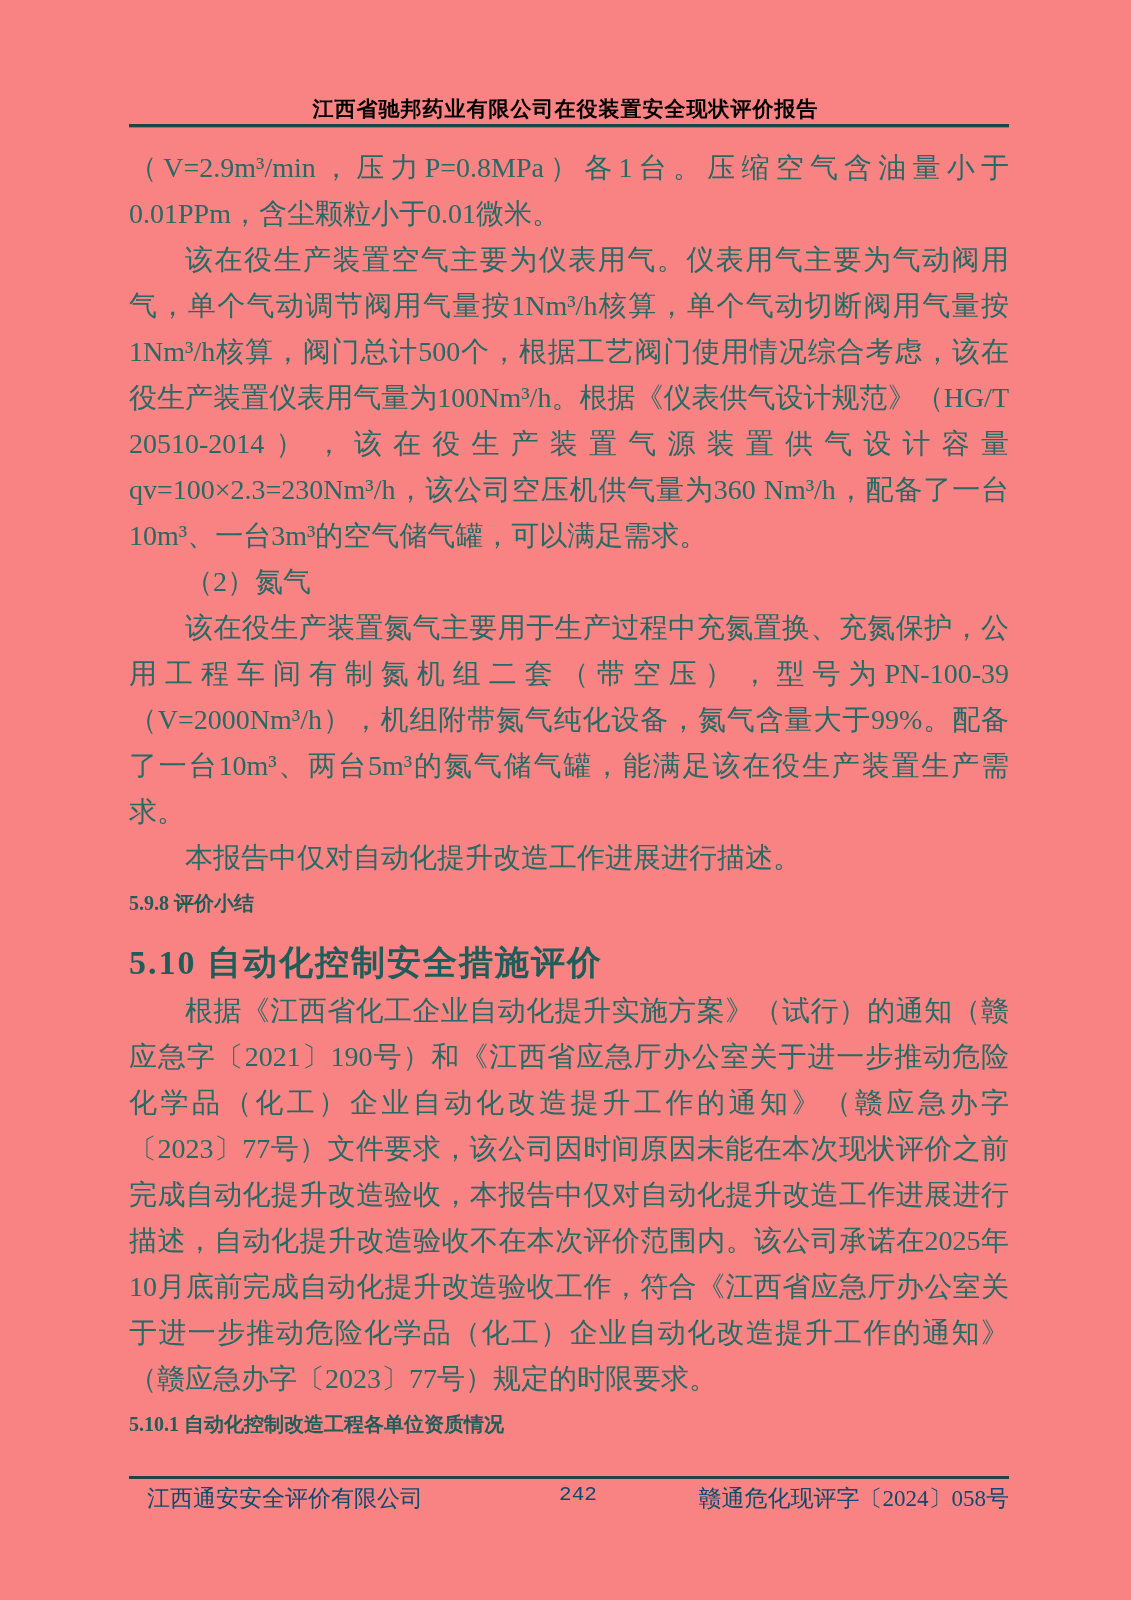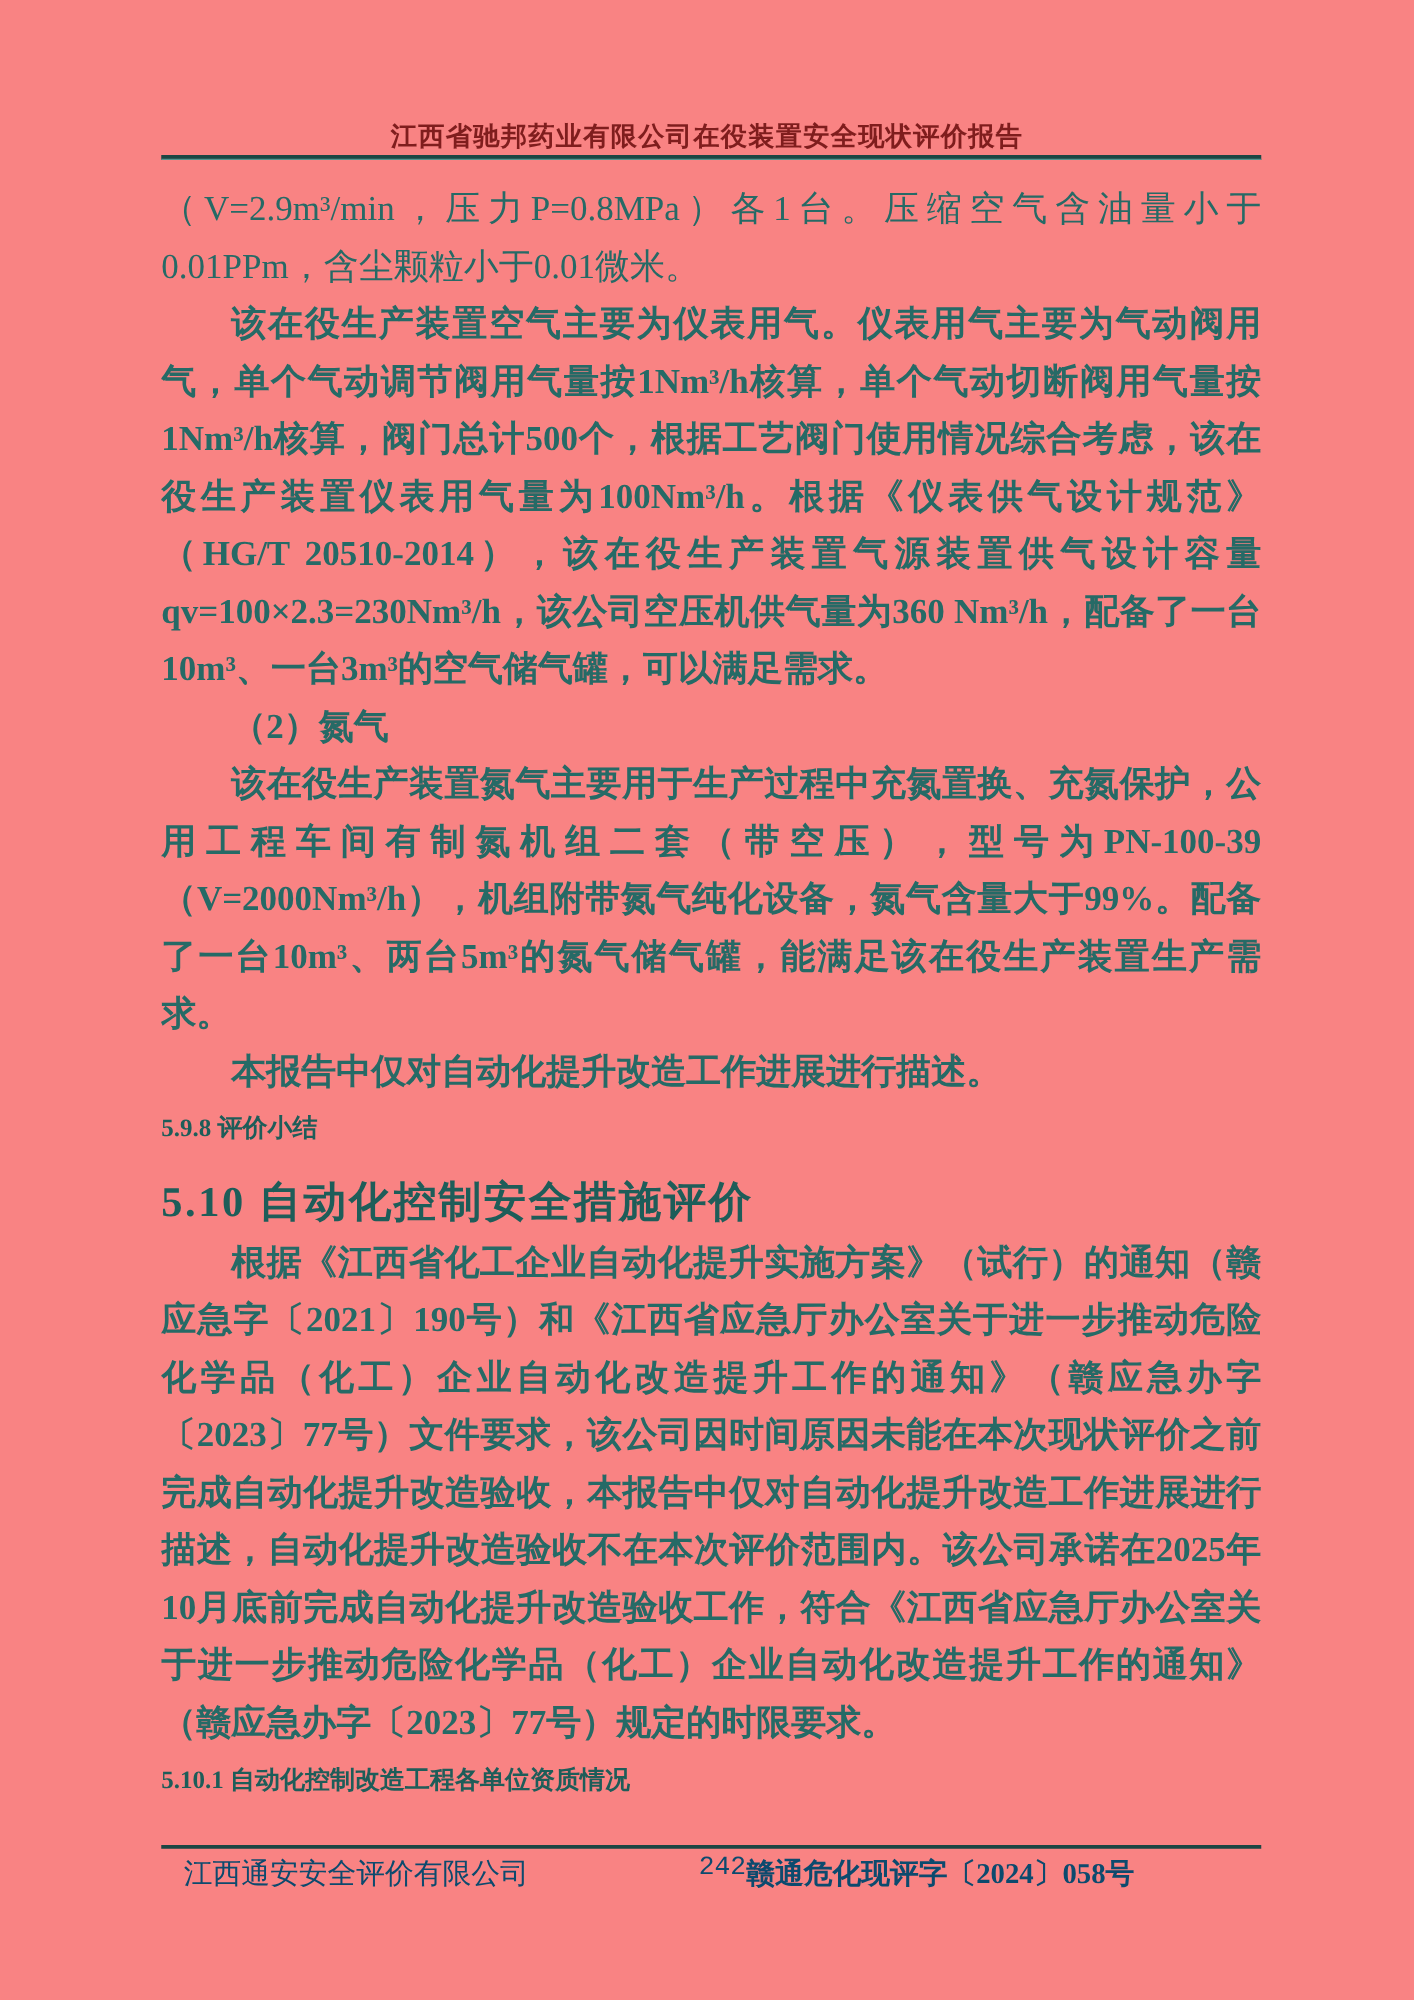--- a/index.html
+++ b/index.html
@@ -17,21 +17,21 @@
   
   .header-title {
     position: absolute;
     top: 95px;
     left: 0;
     width: 100%;
     text-align: center;
     font-size: 21px;
     letter-spacing: 1px;
     font-weight: bold;
-    color: #7f1d1d;
+    color: #000000;
   }
   .header-rule {
     position: absolute;
     top: 124px;
     left: 129px;
     width: 880px;
     height: 4px;
     background: #1c4643;
     border-bottom: 1px solid #55928d;
   }
@@ -44,21 +44,21 @@
     height: 1330px;
     overflow: hidden;
   }
   .doc-body p {
     font-size: 28px;
     line-height: 46px;
     text-align: justify;
     text-justify: inter-ideograph;
     color: #266a66;
   }
-  .doc-body p.indent { text-indent: 56px; font-weight: bold; }
+  .doc-body p.indent { text-indent: 56px; }
   .h-small {
     font-size: 20px;
     line-height: 45px;
     font-weight: bold;
     color: #1e5d59;
   }
   .h-big {
     font-size: 34px;
     line-height: 50px;
     font-weight: bold;
@@ -81,21 +81,21 @@
     top: 1483px;
     left: 129px;
     width: 880px;
     display: flex;
     align-items: flex-start;
     font-size: 23px;
     color: #0c4a6e;
   }
   .footer .f-left  { flex: 1; text-align: left; padding-left: 18px; }
   .footer .f-center{ flex: 0 0 auto; text-align: center; font-size: 21px; font-family: Liberation Mono, monospace; }
-  .footer .f-right { flex: 1; font-weight: bold; }
+  .footer .f-right { flex: 1; text-align: right; font-weight: normal; }
 </style>
 </head>
 <body>
 
 <div class="page">
 
   <div class="header-title">江西省驰邦药业有限公司在役装置安全现状评价报告</div>
   <div class="header-rule"></div>
 
   <div class="doc-body">

